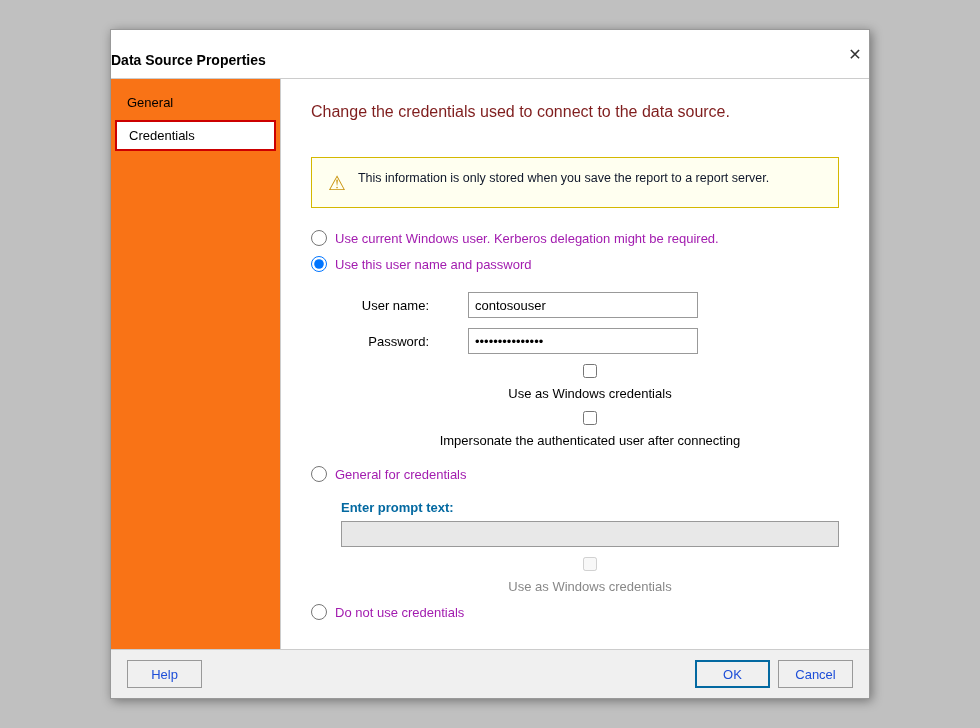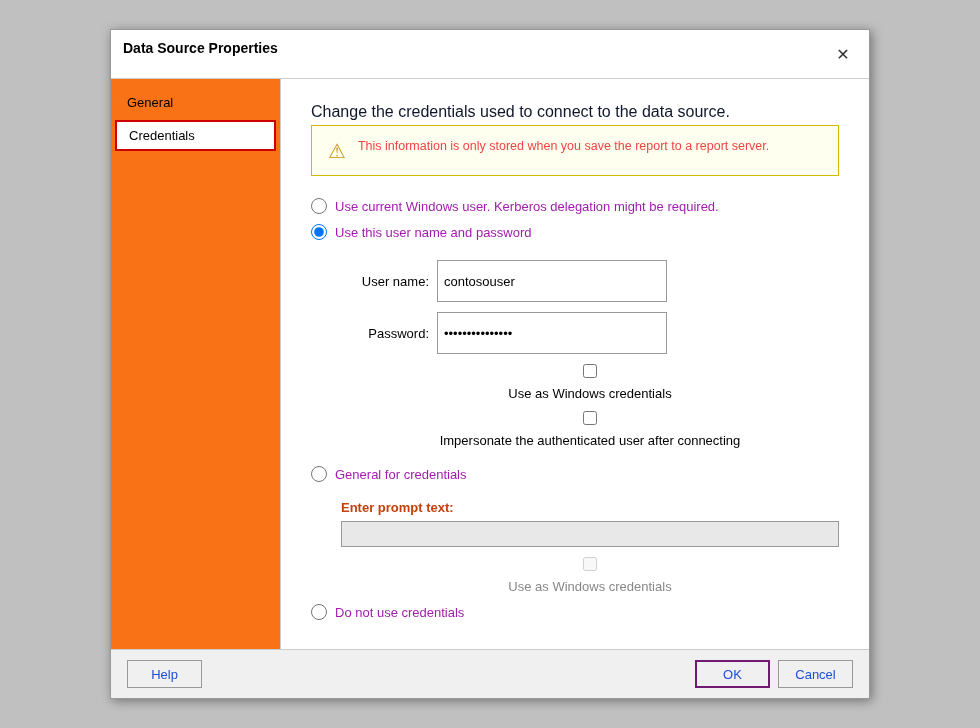--- a/index.html
+++ b/index.html
@@ -14,23 +14,23 @@
     }
     .dialog {
       width: 760px;
       background: #f0f0f0;
       border: 1px solid #999;
       box-shadow: 2px 2px 10px rgba(0,0,0,0.4);
     }
     .title-bar {
       background: #fff;
       border-bottom: 1px solid #ccc;
-      padding: 10px 12px;
-      display: flex;
-      align-items: flex-start;
+      padding: 10px 0;
+      display: flex;
+      align-items: flex-end;
       justify-content: space-between;
     }
     .title-bar-text {
       font-size: 14px;
       font-weight: 600;
       color: #000;
     }
     .close-btn {
       width: 28px;
       height: 28px;
@@ -66,42 +66,42 @@
       padding: 6px 12px;
     }
     .content {
       flex: 1;
       background: #fff;
       padding: 24px 30px;
       overflow-y: auto;
     }
     .content-title {
       font-size: 16px;
-      color: #0f172a;
-      margin-bottom: 4px;
+      color: #7f1d1d;
+      margin-bottom: 36px;
       font-weight: 400;
     }
     .warning-box {
       background: #fffff0;
       border: 1px solid #d4b800;
       padding: 12px 16px;
       display: flex;
       align-items: flex-start;
       gap: 12px;
       margin-bottom: 22px;
     }
     .warning-icon {
       color: #c8920a;
       font-size: 20px;
       flex-shrink: 0;
       margin-top: 1px;
     }
     .warning-text {
       font-size: 12.5px;
-      color: #ef4444;
+      color: #0f172a;
       line-height: 1.4;
     }
     .radio-group {
       display: flex;
       flex-direction: column;
       gap: 10px;
     }
     .radio-row {
       display: flex;
       align-items: center;
@@ -130,25 +130,26 @@
       gap: 8px;
     }
     .field-label {
       width: 88px;
       text-align: right;
       font-size: 13px;
       color: #000;
     }
     .field-input {
       width: 230px;
-      height: 42px;
+      height: 26px;
       border: 1px solid #999;
       padding: 2px 6px;
       font-size: 13px;
       background: #fff;
+      margin-left: 31px;
     }
     .field-input:disabled {
       background: #e8e8e8;
     }
     .checkbox-row {
       display: flex;
       align-items: center;
       gap: 8px;
       cursor: pointer;
       flex-direction: column;
@@ -164,21 +165,21 @@
     }
     .checkbox-label.disabled {
       color: #888;
     }
     .prompt-section {
       margin-left: 30px;
       margin-top: 8px;
     }
     .prompt-label {
       font-size: 13px;
-      color: #c2410c;
+      color: #0369a1;
       margin-bottom: 6px;
       font-weight: 600;
     }
     .prompt-input {
       width: 100%;
       height: 26px;
       border: 1px solid #999;
       background: #e8e8e8;
       padding: 2px 6px;
       font-size: 13px;
@@ -199,21 +200,21 @@
       min-width: 75px;
       height: 28px;
       padding: 0 16px;
       font-size: 13px;
       border: 1px solid #999;
       background: #f0f0f0;
       cursor: pointer;
       color: #1d4ed8;
     }
     .btn.primary {
-      border: 2px solid #701a75;
+      border: 2px solid #0369a1;
     }
     .section-separator {
       margin-top: 8px;
     }
   </style>
 </head>
 <body>
 
 <div class="dialog">
 

